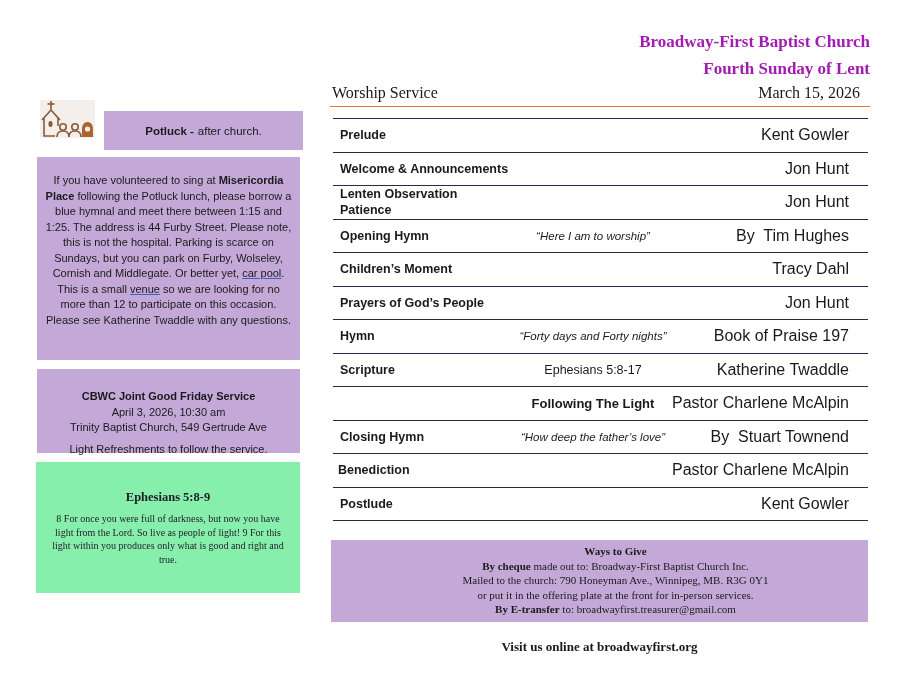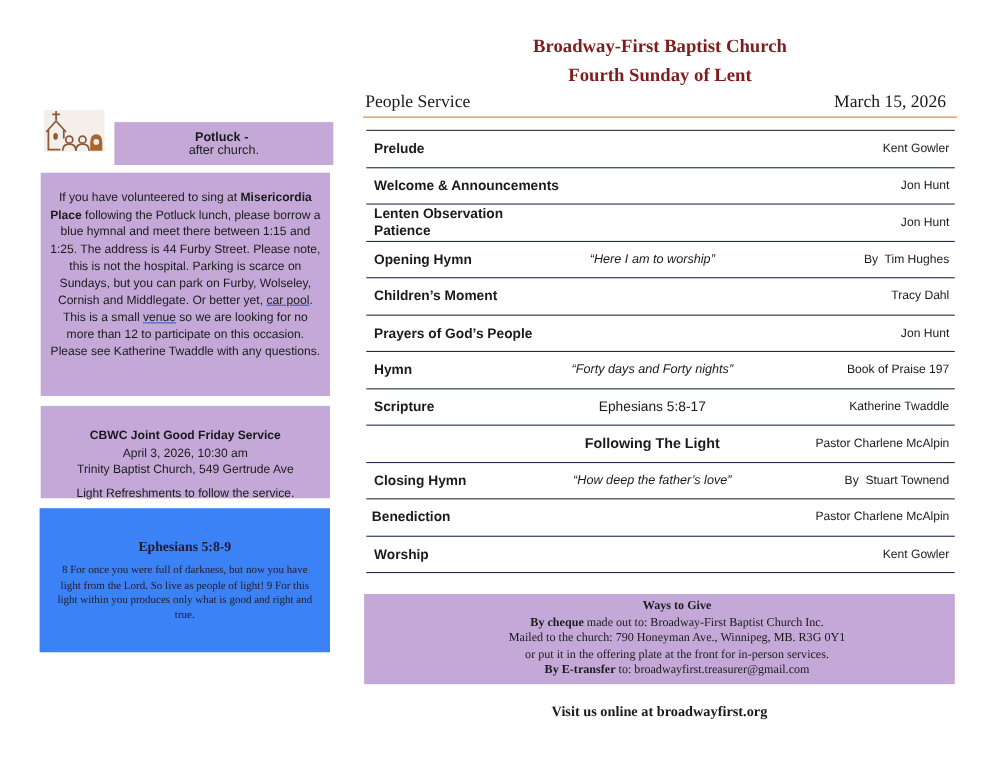--- a/index.html
+++ b/index.html
@@ -1,58 +1,58 @@
 <!DOCTYPE html>
 <html><head>
 <meta charset="utf-8">
 <style>
   html, body { margin:0; padding:0; }
   body { width:915px; height:696px; background:#ffffff; position:relative; overflow:hidden; font-family:"Liberation Sans", sans-serif; color:#1a1a1a; }
 
   
-  .hdr-title { position:absolute; left:330px; width:540px; text-align:center; font-family:"Liberation Serif", serif; font-weight:bold; font-size:17px; color:#7f1d1d; }
+  .hdr-title { position:absolute; left:330px; width:540px; text-align:right; font-family:"Liberation Serif", serif; font-weight:bold; font-size:17px; color:#a21caf; }
   #title1 { top:32px; }
   #title2 { top:59px; }
   .subhdr { position:absolute; top:84px; font-family:"Liberation Serif", serif; font-size:16px; color:#1a1a1a; }
   #svc-label { left:332px; }
   #svc-date { right:55px; }
   .orange-rule { position:absolute; left:330px; width:540px; top:106px; height:1px; background:#e07a33; }
 
   
   .oos { position:absolute; left:333px; width:535px; top:118px; border-top:1.5px solid #1f2f46; }
   .row { position:relative; height:32.5px; border-bottom:1.5px solid #1f2f46; font-family:Liberation Sans, sans-serif; font-size:12.5px; }
   .row .c1 { position:absolute; left:7px; top:50%; transform:translateY(-50%); font-weight:bold; line-height:16px; width:170px; }
   .row .c2 { position:absolute; left:160px; width:200px; text-align:center; top:50%; transform:translateY(-50%); }
   .row .c2.italic { font-style:italic; font-size:11.5px; }
   .row .c2.bold { font-weight:bold; font-size:13px; }
-  .row .c3 { position:absolute; right:5px; top:50%; transform:translateY(-50%); font-size:11px; white-space:pre; }
+  .row .c3 { position:absolute; right:19px; top:50%; transform:translateY(-50%); font-size:16px; white-space:pre; }
 
   
   .icon-box { position:absolute; left:40px; top:100px; width:55px; height:38px; background:#f4efea; }
-  .potluck { position:absolute; left:104px; top:111px; width:199px; height:39px; background:#c4a9d8; display:flex; align-items:center; justify-content:center; font-size:11.5px;flex-direction:column; }
+  .potluck { position:absolute; left:104px; top:111px; width:199px; height:39px; background:#c4a9d8; display:flex; align-items:center; justify-content:center; font-size:11.5px; }
   .potluck b { margin-right:4px; }
   .box1 { position:absolute; left:37px; top:157px; width:263px; height:203px; background:#c4a9d8; box-sizing:border-box; padding:16px 8px 0 8px; text-align:center; font-size:11px; line-height:15.5px; }
   .box1 u { text-decoration:underline; text-decoration-color:#3a5fcd; }
   .box2 { position:absolute; left:37px; top:369px; width:263px; height:84px; background:#c4a9d8; box-sizing:border-box; padding:20px 6px 0 6px; text-align:center; font-size:11px; line-height:15.5px; }
   .box2 .gap { margin-top:6px; }
-  .box3 { position:absolute; left:36px; top:462px; width:264px; height:131px; background:#3b82f6; box-sizing:border-box; padding:28px 14px 0 14px; text-align:center; font-family:"Liberation Serif", serif; color:#231a2a; }
+  .box3 { position:absolute; left:36px; top:462px; width:264px; height:131px; background:#86efac; box-sizing:border-box; padding:28px 14px 0 14px; text-align:center; font-family:"Liberation Serif", serif; color:#231a2a; }
   .box3 .vhead { font-weight:bold; font-size:12.5px; margin-bottom:7px; }
   .box3 .vtext { font-size:10px; line-height:13.5px; }
 
   
   .give { position:absolute; left:331px; top:540px; width:537px; height:82px; background:#c4a9d8; box-sizing:border-box; padding-top:4px; text-align:center; font-family:"Liberation Serif", serif; font-size:11px; line-height:14.6px; color:#1a1a1a;padding-left:32px; }
   .give .gh { font-weight:bold; }
   .visit { position:absolute; left:331px; width:537px; top:639px; text-align:center; font-family:"Liberation Serif", serif; font-weight:bold; font-size:13px; }
 </style>
 </head>
 <body>
 
 <div id="title1" class="hdr-title">Broadway-First Baptist Church</div>
 <div id="title2" class="hdr-title">Fourth Sunday of Lent</div>
-<div id="svc-label" class="subhdr">People Service</div>
+<div id="svc-label" class="subhdr">Worship Service</div>
 <div id="svc-date" class="subhdr">March 15, 2026</div>
 <div class="orange-rule"></div>
 
 <div class="oos">
   <div class="row">
     <span class="c1">Prelude</span>
     <span class="c3">Kent Gowler</span>
   </div>
   <div class="row">
     <span class="c1" style="width:200px">Welcome &amp; Announcements</span>
@@ -92,21 +92,21 @@
   <div class="row">
     <span class="c1">Closing Hymn</span>
     <span class="c2 italic">“How deep the father’s love”</span>
     <span class="c3">By  Stuart Townend</span>
   </div>
   <div class="row">
     <span class="c1" style="left:5px">Benediction</span>
     <span class="c3">Pastor Charlene McAlpin</span>
   </div>
   <div class="row">
-    <span class="c1">Worship</span>
+    <span class="c1">Postlude</span>
     <span class="c3">Kent Gowler</span>
   </div>
 </div>
 
 <div class="icon-box">
   <svg width="55" height="38" viewBox="0 0 55 38">
     <g fill="none" stroke="#8a5a3a" stroke-width="1.6">
       <line x1="11" y1="1" x2="11" y2="9"></line>
       <line x1="7.5" y1="4" x2="14.5" y2="4"></line>
       <polyline points="2,20 11,10 20,20"></polyline>

